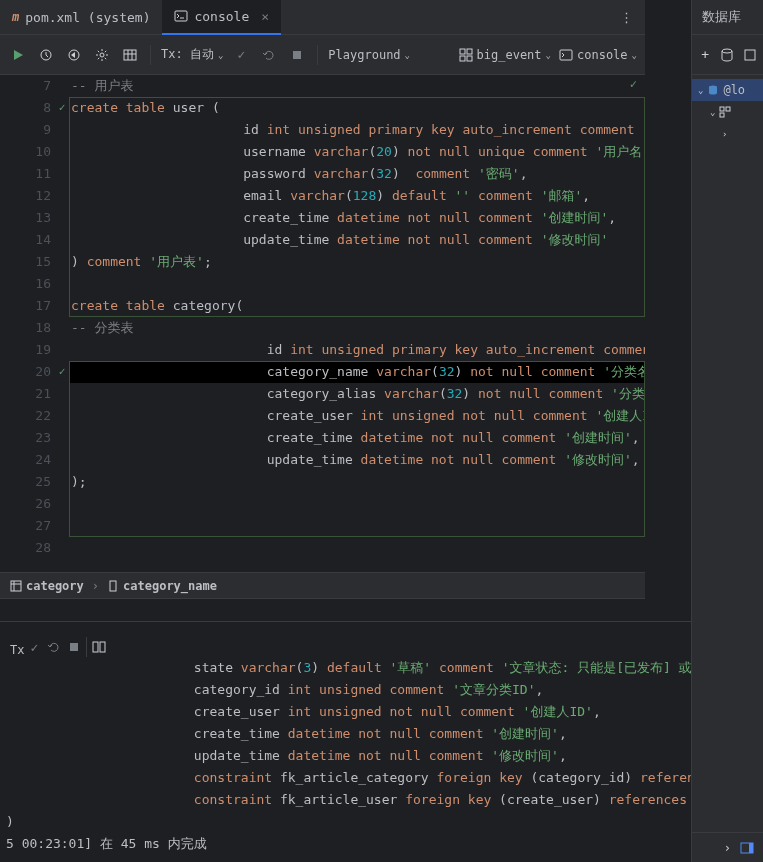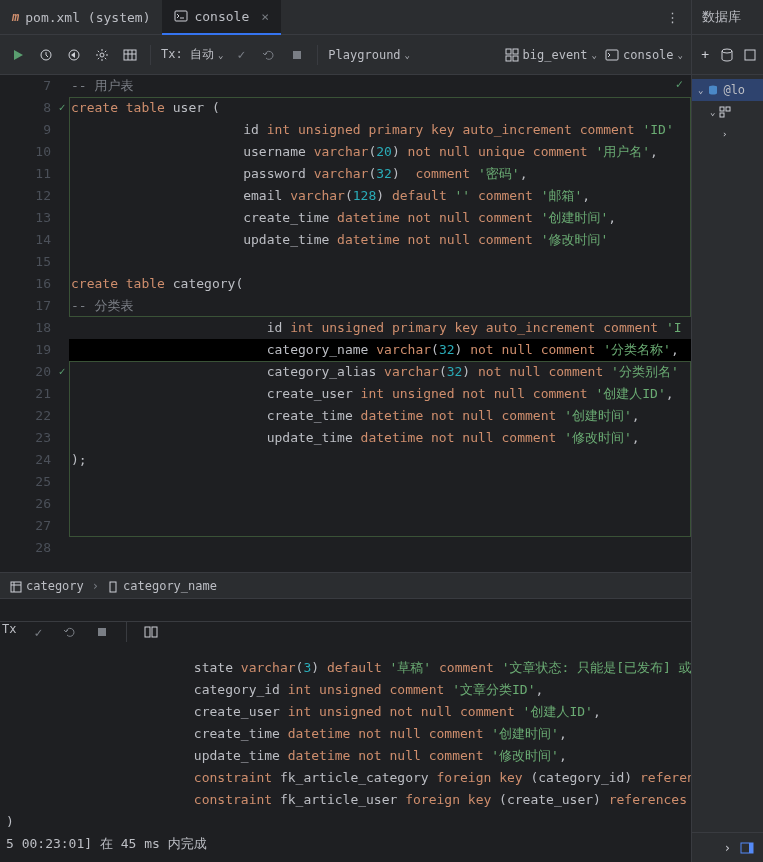--- a/index.html
+++ b/index.html
@@ -18,20 +18,21 @@
   display: flex;
   flex-direction: column;
   min-width: 0;
 }
 .side-panel {
   width: 72px;
   background: #2b2d30;
   border-left: 1px solid #393b40;
   display: flex;
   flex-direction: column;
+  margin-left: 46px;
 }
 .side-header {
   height: 35px;
   display: flex;
   align-items: center;
   padding: 0 10px;
   font-size: 13px;
   border-bottom: 1px solid #393b40;
 }
 .side-toolbar {
@@ -150,42 +151,41 @@
 .breadcrumb {
   height: 26px;
   display: flex;
   align-items: center;
   padding: 0 10px;
   gap: 8px;
   background: #2b2d30;
   border-top: 1px solid #393b40;
   font-size: 12px;
 }
-.bc-item { display: flex; align-items: flex-end; gap: 4px; }
+.bc-item { display: flex; align-items: center; gap: 4px; font-weight: bold; }
 .bottom-panel {
   height: 264px;
   background: #1e1f22;
   border-top: 1px solid #393b40;
   display: flex;
 }
 .bottom-left {
   width: 20px;
   border-right: 0px solid #393b40;
 }
 .bottom-main {
   flex: 1;
   display: flex;
   flex-direction: column;
 }
 .bottom-toolbar {
   height: 36px;
   display: flex;
-  align-items: flex-start;
-  padding: 0 2px;
-  gap: 12px;
+  align-items: flex-end;
+  padding: 0 10px;
   border-top: 1px solid #393b40;
   margin-top: 22px;
 }
 .bottom-code {
   flex: 1;
   overflow: hidden;
   padding-left: 4px;
 }
 .icon-m { color: #cf8e6d; font-style: italic; font-weight: bold; font-size: 12px; }
 svg { display: block; }
@@ -343,20 +343,21 @@
       <div class="box-border" style="left:0;top:22px;right:0;height:220px"></div>
       <div class="box-border" style="left:0;top:286px;right:0;height:176px"></div>
       <div class="code-line"><span class="com">-- 用户表</span></div>
       <div class="code-line"><span class="kw">create</span> <span class="kw">table</span> <span class="fn">user (</span></div>
       <div class="code-line">                      <span class="fn">id</span> <span class="kw">int</span> <span class="kw">unsigned</span> <span class="kw">primary</span> <span class="kw">key</span> <span class="kw">auto_increment</span> <span class="kw">comment</span> <span class="str">'ID'</span></div>
       <div class="code-line">                      <span class="fn">username</span> <span class="kw">varchar</span>(<span class="num">20</span>) <span class="kw">not</span> <span class="kw">null</span> <span class="kw">unique</span> <span class="kw">comment</span> <span class="str">'用户名'</span>,</div>
       <div class="code-line">                      <span class="fn">password</span> <span class="kw">varchar</span>(<span class="num">32</span>)  <span class="kw">comment</span> <span class="str">'密码'</span>,</div>
       <div class="code-line">                      <span class="fn">email</span> <span class="kw">varchar</span>(<span class="num">128</span>) <span class="kw">default</span> <span class="str">''</span> <span class="kw">comment</span> <span class="str">'邮箱'</span>,</div>
       <div class="code-line">                      <span class="fn">create_time</span> <span class="kw">datetime</span> <span class="kw">not</span> <span class="kw">null</span> <span class="kw">comment</span> <span class="str">'创建时间'</span>,</div>
       <div class="code-line">                      <span class="fn">update_time</span> <span class="kw">datetime</span> <span class="kw">not</span> <span class="kw">null</span> <span class="kw">comment</span> <span class="str">'修改时间'</span></div>
+      <div class="code-line"><span class="fn">)</span> <span class="kw">comment</span> <span class="str">'用户表'</span><span>;</span></div>
       <div class="code-line"></div>
       <div class="code-line"><span class="kw">create</span> <span class="kw">table</span> <span class="fn">category(</span></div>
       <div class="code-line"><span class="com">-- 分类表</span></div>
       <div class="code-line">                         <span class="fn">id</span> <span class="kw">int</span> <span class="kw">unsigned</span> <span class="kw">primary</span> <span class="kw">key</span> <span class="kw">auto_increment</span> <span class="kw">comment</span> <span class="str">'I</span></div>
       <div class="code-line hl-line">                         <span class="fn">category_name</span> <span class="kw">varchar</span>(<span class="num">32</span>) <span class="kw">not</span> <span class="kw">null</span> <span class="kw">comment</span> <span class="str">'分类名称'</span>,</div>
       <div class="code-line">                         <span class="fn">category_alias</span> <span class="kw">varchar</span>(<span class="num">32</span>) <span class="kw">not</span> <span class="kw">null</span> <span class="kw">comment</span> <span class="str">'分类别名'</span></div>
       <div class="code-line">                         <span class="fn">create_user</span> <span class="kw">int</span> <span class="kw">unsigned</span> <span class="kw">not</span> <span class="kw">null</span> <span class="kw">comment</span> <span class="str">'创建人ID'</span>,</div>
       <div class="code-line">                         <span class="fn">create_time</span> <span class="kw">datetime</span> <span class="kw">not</span> <span class="kw">null</span> <span class="kw">comment</span> <span class="str">'创建时间'</span>,</div>
       <div class="code-line">                         <span class="fn">update_time</span> <span class="kw">datetime</span> <span class="kw">not</span> <span class="kw">null</span> <span class="kw">comment</span> <span class="str">'修改时间'</span>,</div>
       <div class="code-line"><span class="fn">);</span></div>

